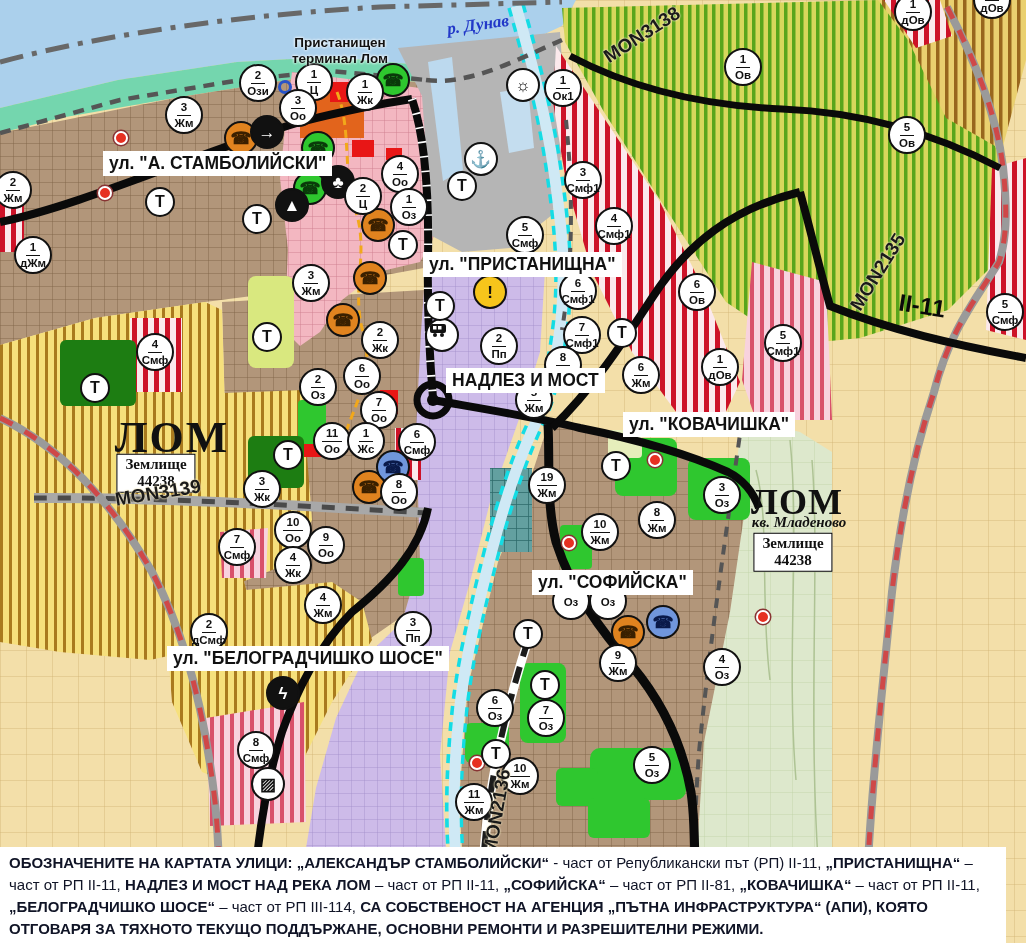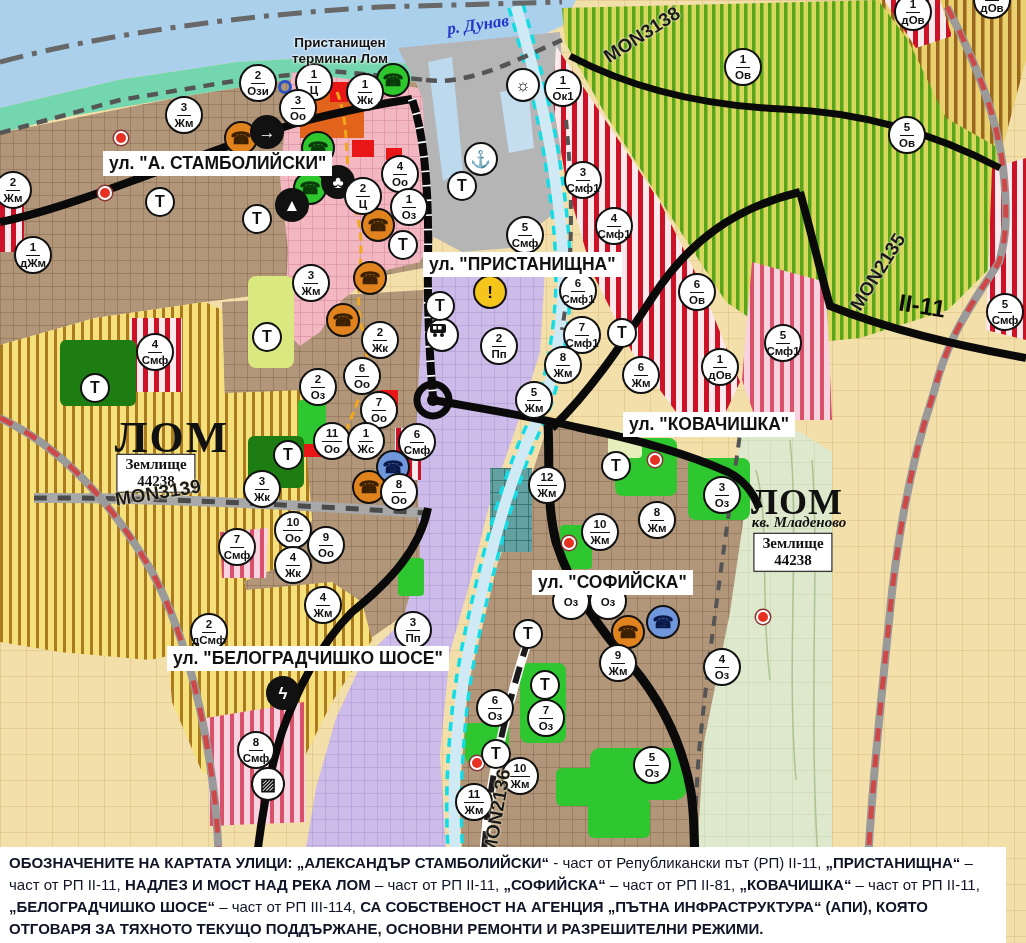--- a/index.html
+++ b/index.html
@@ -357,21 +357,21 @@
       </div>
       <div class="mk" style="left: 136px; top: 333px;">
         <div class="num">4</div>
         <div class="code">Смф</div>
       </div>
       <div class="mk" style="left: 292px; top: 264px;">
         <div class="num">3</div>
         <div class="code">Жм</div>
       </div>
       <div class="mk" style="left: 528px; top: 466px;">
-        <div class="num">12</div>
+        <div class="num">19</div>
         <div class="code">Жм</div>
       </div>
       <div class="mk" style="left: 581px; top: 513px;">
         <div class="num">10</div>
         <div class="code">Жм</div>
       </div>
       <div class="mk" style="left: 638px; top: 501px;">
         <div class="num">8</div>
         <div class="code">Жм</div>
       </div>
@@ -471,20 +471,21 @@
       <div class="mk t" style="left: 273px; top: 440px;">Т</div>
       <div class="mk t" style="left: 80px; top: 373px;">Т</div>
       <div class="mk t" style="left: 607px; top: 318px;">Т</div>
       <div class="mk t" style="left: 425px; top: 291px;">Т</div>
       <div class="mk t" style="left: 601px; top: 451px;">Т</div>
       <div class="mk t" style="left: 513px; top: 619px;">Т</div>
       <div class="mk t" style="left: 530px; top: 670px;">Т</div>
       <div class="mk t" style="left: 481px; top: 739px;">Т</div>
       <div class="lab street" style="left: 103px; top: 151px;">ул. "А. СТАМБОЛИЙСКИ"</div>
       <div class="lab street" style="left: 423px; top: 252px;">ул. "ПРИСТАНИЩНА"</div>
+      <div class="lab street" style="left: 446px; top: 368px;">НАДЛЕЗ И МОСТ</div>
       <div class="lab street" style="left: 623px; top: 412px;">ул. "КОВАЧИШКА"</div>
       <div class="lab street" style="left: 532px; top: 570px;">ул. "СОФИЙСКА"</div>
       <div class="lab street" style="left: 167px; top: 646px;">ул. "БЕЛОГРАДЧИШКО ШОСЕ"</div>
       <div class="lab river" style="left: 478px; top: 25px; transform: translate(-50%, -50%) rotate(-8deg);">р. Дунав</div>
       <div class="lab place" style="left: 340px; top: 51px; transform: translate(-50%, -50%);">Пристанищен
 терминал Лом</div>
       <div class="lab city" style="left: 172px; top: 437px; transform: translate(-50%, -50%);">ЛОМ</div>
       <div class="lab zbox" style="left: 156px; top: 473px; transform: translate(-50%, -50%);">Землище
 44238</div>
       <div class="lab road" style="left: 158px; top: 493px; transform: translate(-50%, -50%) rotate(-9deg);">MON3139</div>

